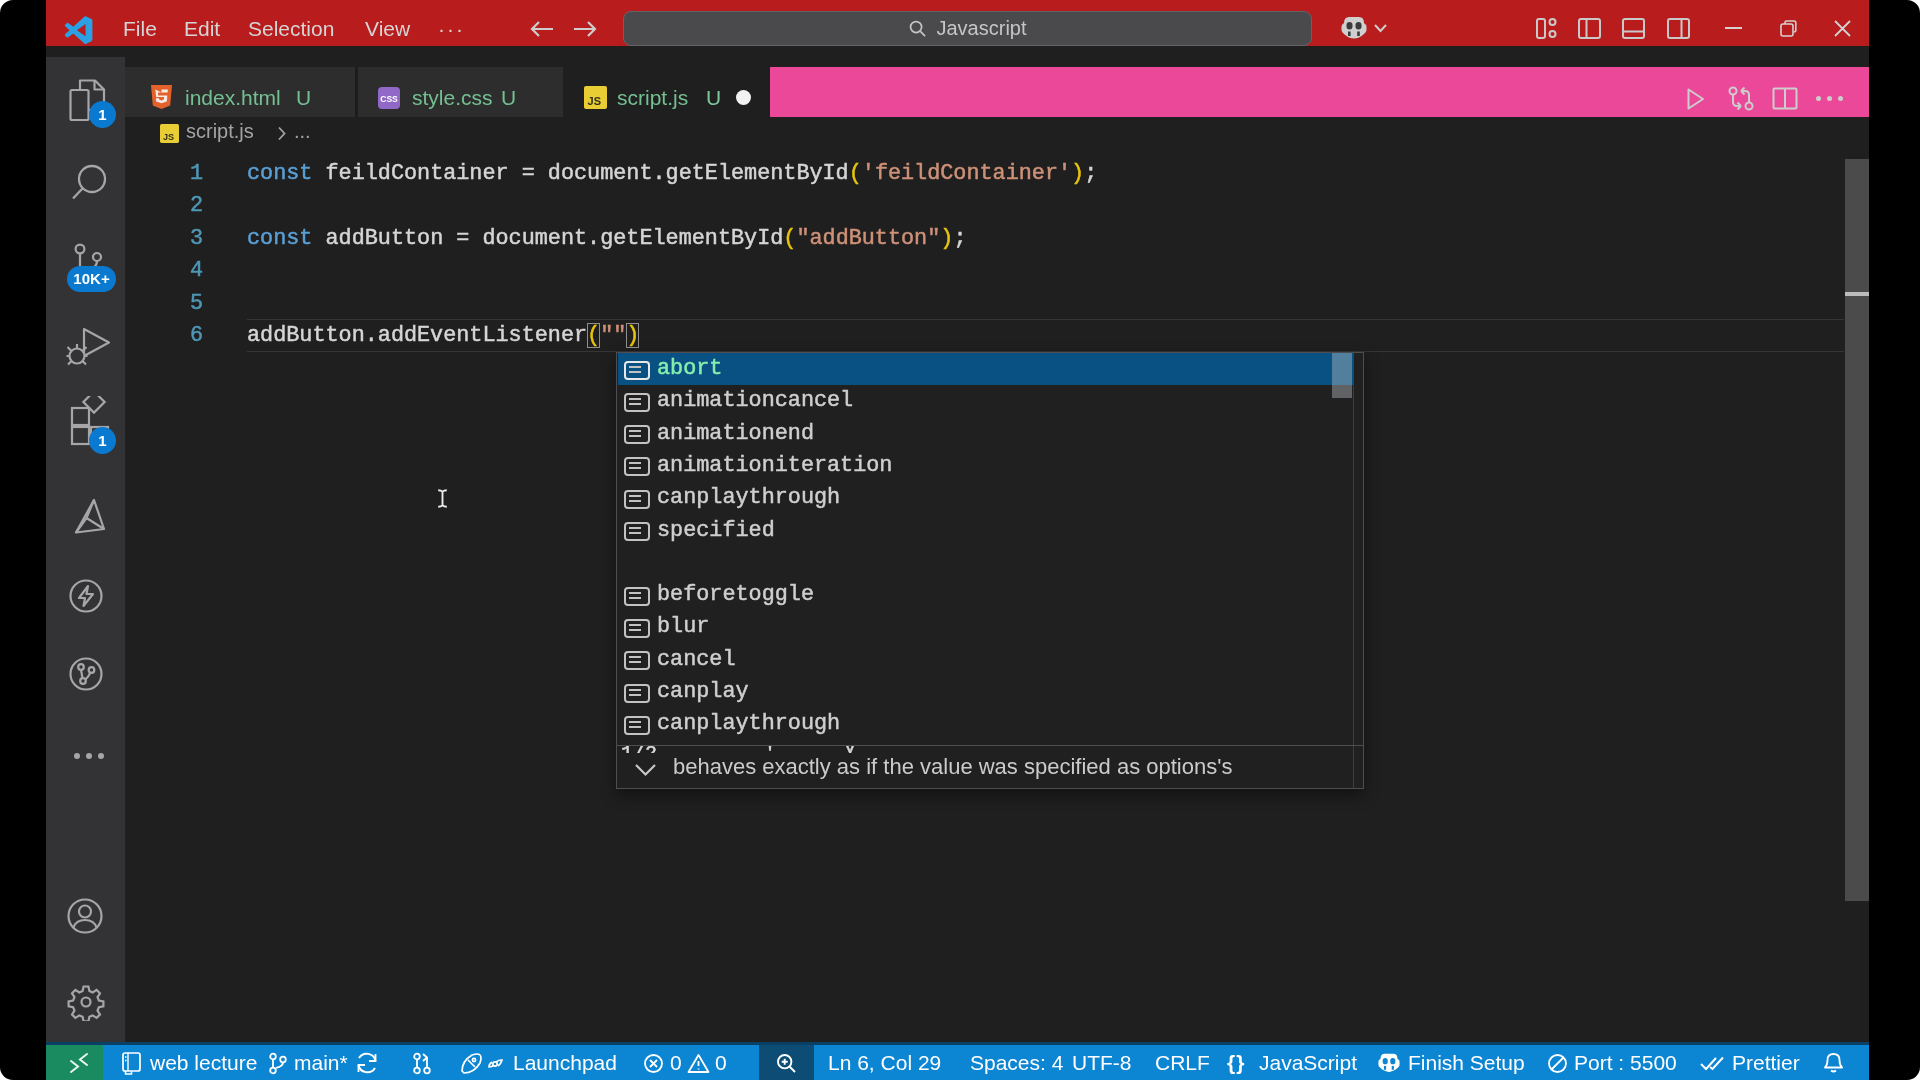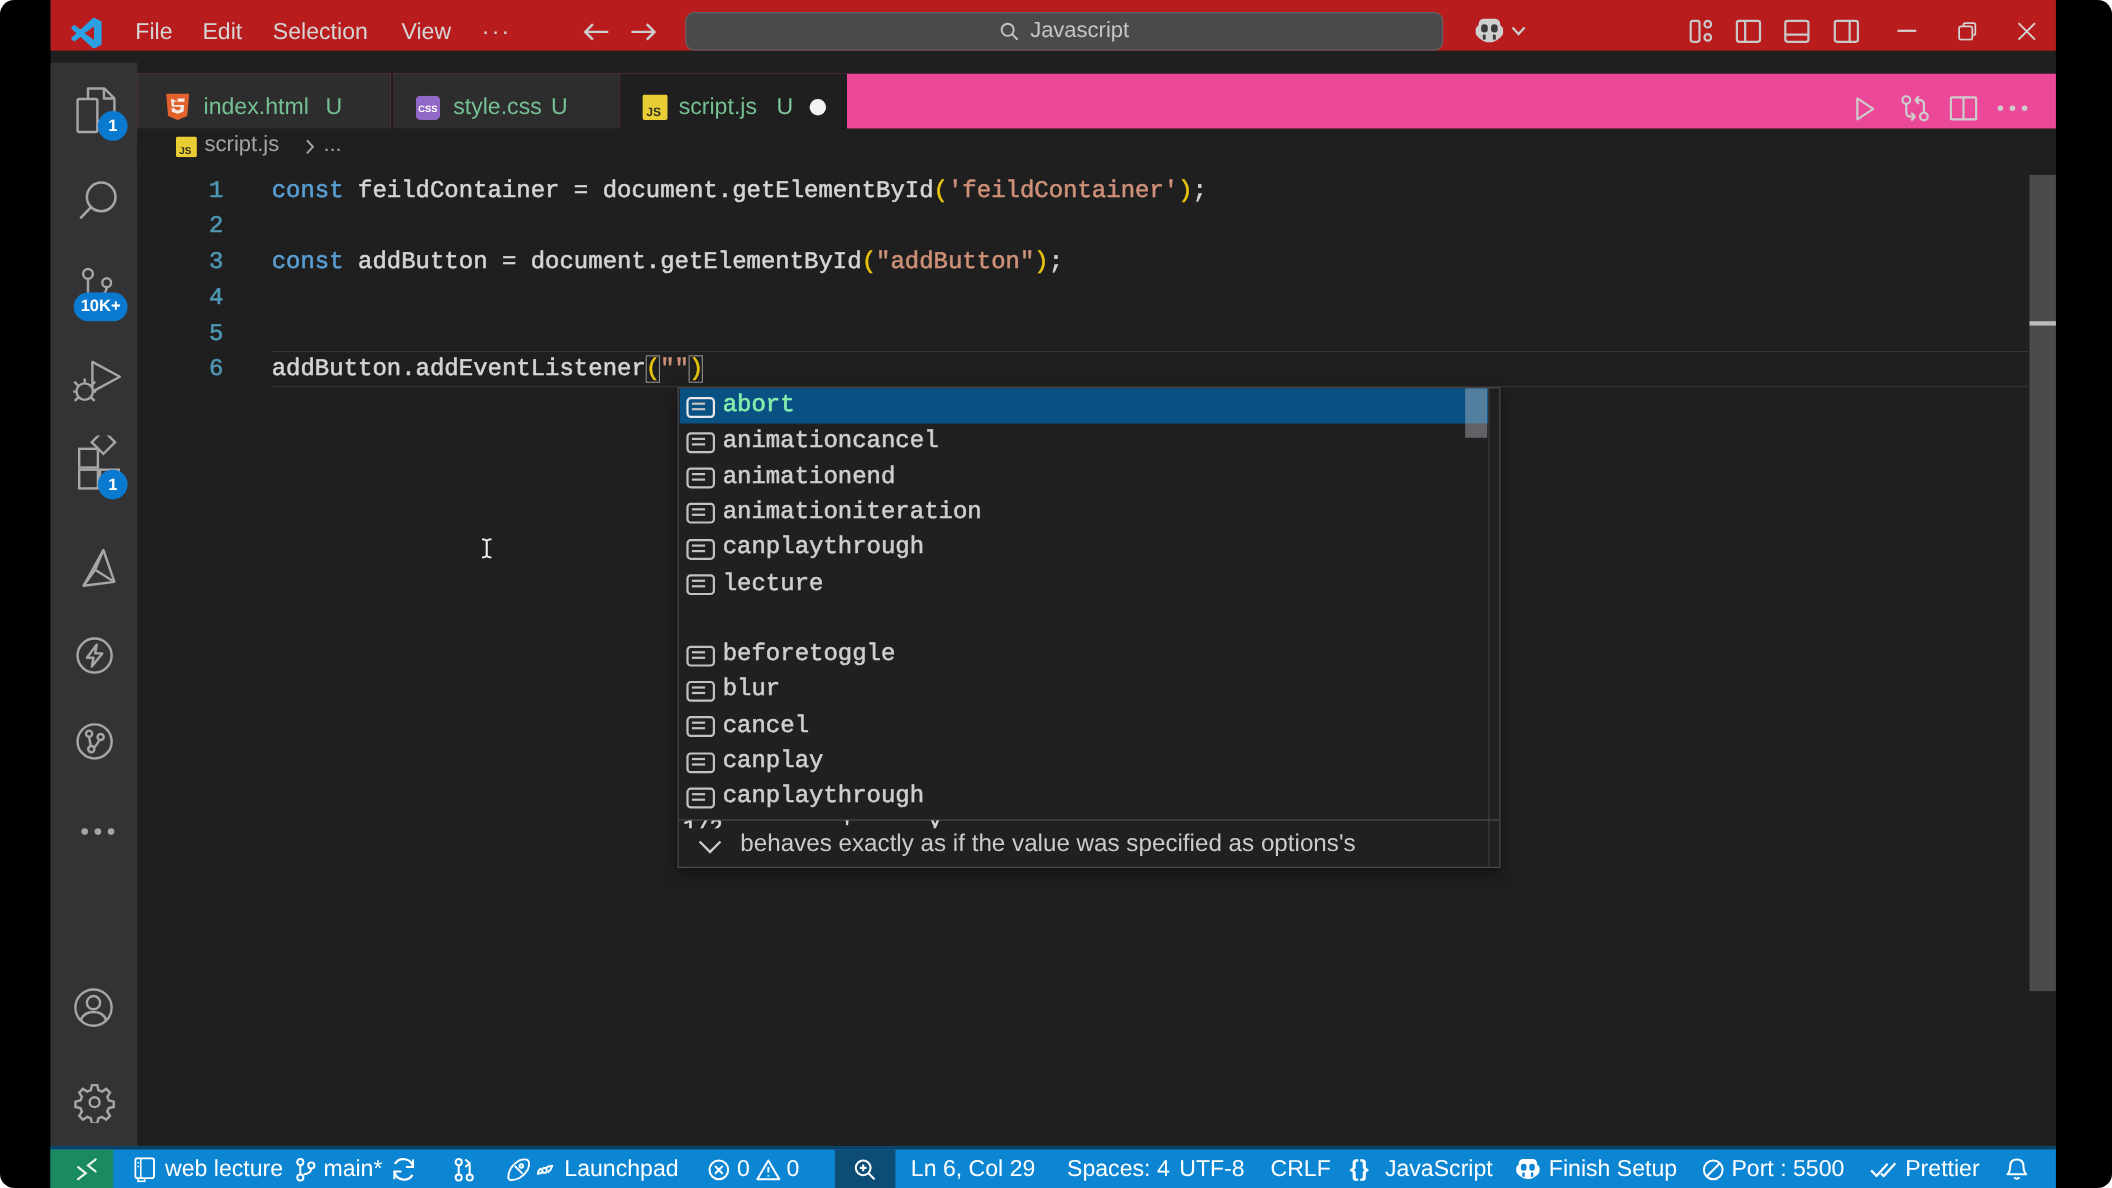--- a/index.html
+++ b/index.html
@@ -273,21 +273,21 @@
     <div class="srow" style="top:96.9px">
           <span class="sic"></span>
           <span class="stxt">animationiteration</span>
         </div>
     <div class="srow" style="top:129.2px">
           <span class="sic"></span>
           <span class="stxt">canplaythrough</span>
         </div>
     <div class="srow" style="top:161.5px">
           <span class="sic"></span>
-          <span class="stxt">lecture</span>
+          <span class="stxt">specified</span>
         </div>
     <div class="srow" style="top:226.1px">
           <span class="sic"></span>
           <span class="stxt">beforetoggle</span>
         </div>
     <div class="srow" style="top:258.4px">
           <span class="sic"></span>
           <span class="stxt">blur</span>
         </div>
     <div class="srow" style="top:290.7px">

